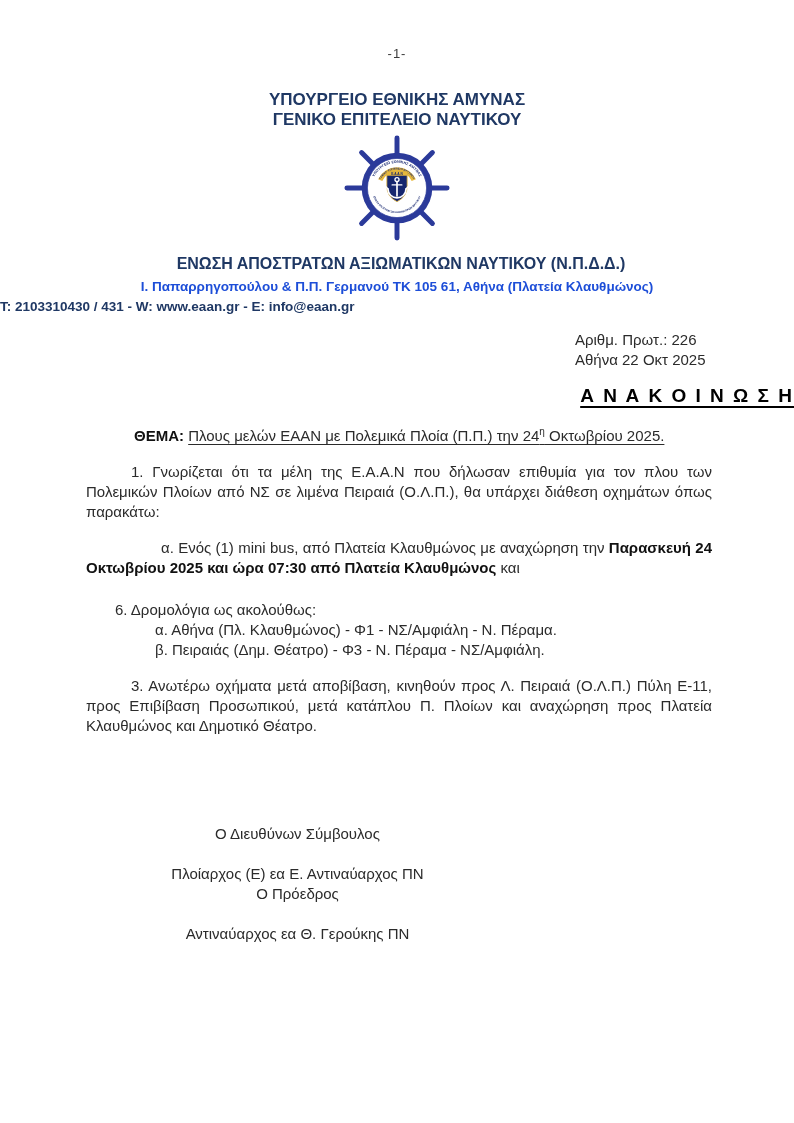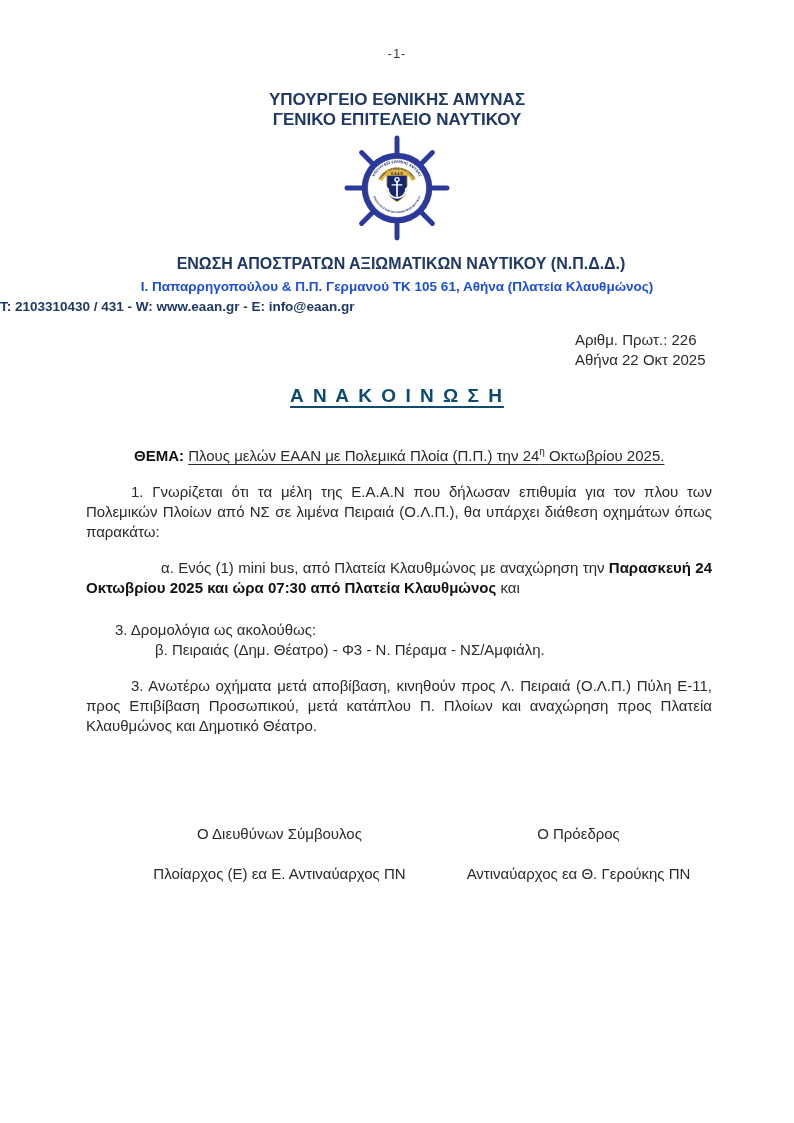--- a/index.html
+++ b/index.html
@@ -14,37 +14,37 @@
     line-height:20px;
     overflow:hidden;
   }
   .pagenum{ text-align:center; padding-top:44px; font-size:13px; color:#3a3a3a; letter-spacing:1px;}
   .hdr{ text-align:center; margin-top:26px; color:#1f3864; font-weight:bold; font-size:17px; line-height:20px;}
   .logo-wrap{ text-align:center; margin-top:5px;}
   .assoc{ text-align:center; color:#1f3864; font-weight:bold; font-size:16px; margin-top:8px;margin-left:8px;}
   .addr{ text-align:center; color:#1d4ed8; font-weight:bold; font-size:13.5px; margin-top:4px; line-height:18px;}
   .contact{ text-align:left; color:#1f3864; font-weight:bold; font-size:13.5px; margin-top:2px; line-height:18px;}
   .refblock{ margin:14px 0 16px 575px; line-height:20px;}
-  .doc-title{ text-align:center; margin-top:14px; font-size:19px; font-weight:bold; color:#0c4a6e;}
+  .doc-title{ text-align:right; margin-top:14px; font-size:19px; font-weight:bold; color:#000000;}
   .doc-title span{ text-decoration:underline; text-underline-offset:4px; text-decoration-thickness:2px; letter-spacing:2px;}
   .content{ padding:0 66px 0 70px;}
-  .subject{ margin-top:40px; padding-left:64px;}
+  .subject{ margin-top:20px; padding-left:64px;}
   .subject .lbl{ font-weight:bold; color:#111;}
   .subject .subj-text{ text-decoration:underline; text-underline-offset:3px;}
   sup{ font-size:10px; line-height:0; vertical-align:super;}
   p.body-par{ margin:16px; text-align:justify;}
   .mt1{ margin-top:16px;}
   .mt2{ margin-top:22px;}
   .ind1{ text-indent:45px;}
   .ind2{ text-indent:75px;}
   .b{ font-weight:bold; color:#111;}
   .routes{ margin-top:22px;}
   .routes .head{ text-indent:45px;}
   .routes .item{ padding-left:85px;}
-  .sig-row{ display:flex; margin-top:88px; padding-left:60px;}
+  .sig-row{ display:flex; margin-top:88px; padding-left:60px;flex-direction:column;}
   .sig-col{ width:335px; text-align:center;}
   .sig-col .name{ margin-top:20px;}
 </style>
 </head>
 <body>
 
 <div class="page">
 
   <div class="pagenum">-1-</div>
 
@@ -135,21 +135,22 @@
       <span class="lbl">ΘΕΜΑ:</span>
       <span class="subj-text"><span>Πλους μελών ΕΑΑΝ με Πολεμικά Πλοία (Π.Π.) την 24</span><sup>η</sup><span> Οκτωβρίου 2025.</span></span>
     </div>
 
     <p class="body-par ind1 mt1">1. Γνωρίζεται ότι τα μέλη της Ε.Α.Α.Ν που δήλωσαν επιθυμία για τον πλου των Πολεμικών Πλοίων από ΝΣ σε λιμένα Πειραιά (Ο.Λ.Π.), θα υπάρχει διάθεση οχημάτων όπως παρακάτω:</p>
 
     <p class="body-par ind2 mt2"><span>α. Ενός (1) mini bus,  από Πλατεία Κλαυθμώνος με αναχώρηση την </span><span class="b">Παρασκευή 24 Οκτωβρίου 2025 και ώρα 07:30 από Πλατεία Κλαυθμώνος</span><span>  και</span></p>
 
 
     <div class="routes">
-      <div class="head">3.  Δρομολόγια ως  ακολούθως:</div>
+      <div class="head">6.  Δρομολόγια ως  ακολούθως:</div>
+      <div class="item">α. Αθήνα (Πλ. Κλαυθμώνος) - Φ1 - ΝΣ/Αμφιάλη - Ν. Πέραμα.</div>
       <div class="item">β. Πειραιάς (Δημ. Θέατρο) - Φ3 - Ν. Πέραμα - ΝΣ/Αμφιάλη.</div>
     </div>
 
     <p class="body-par ind1 mt2">3.  Ανωτέρω οχήματα μετά αποβίβαση, κινηθούν προς Λ. Πειραιά (Ο.Λ.Π.) Πύλη Ε-11, προς Επιβίβαση Προσωπικού, μετά κατάπλου Π.  Πλοίων και αναχώρηση προς Πλατεία Κλαυθμώνος και Δημοτικό Θέατρο.</p>
 
     <div class="sig-row">
       <div class="sig-col">
         <div>Ο Διευθύνων Σύμβουλος</div>
         <div class="name">Πλοίαρχος (Ε) εα Ε. Αντιναύαρχος ΠΝ</div>
       </div>

